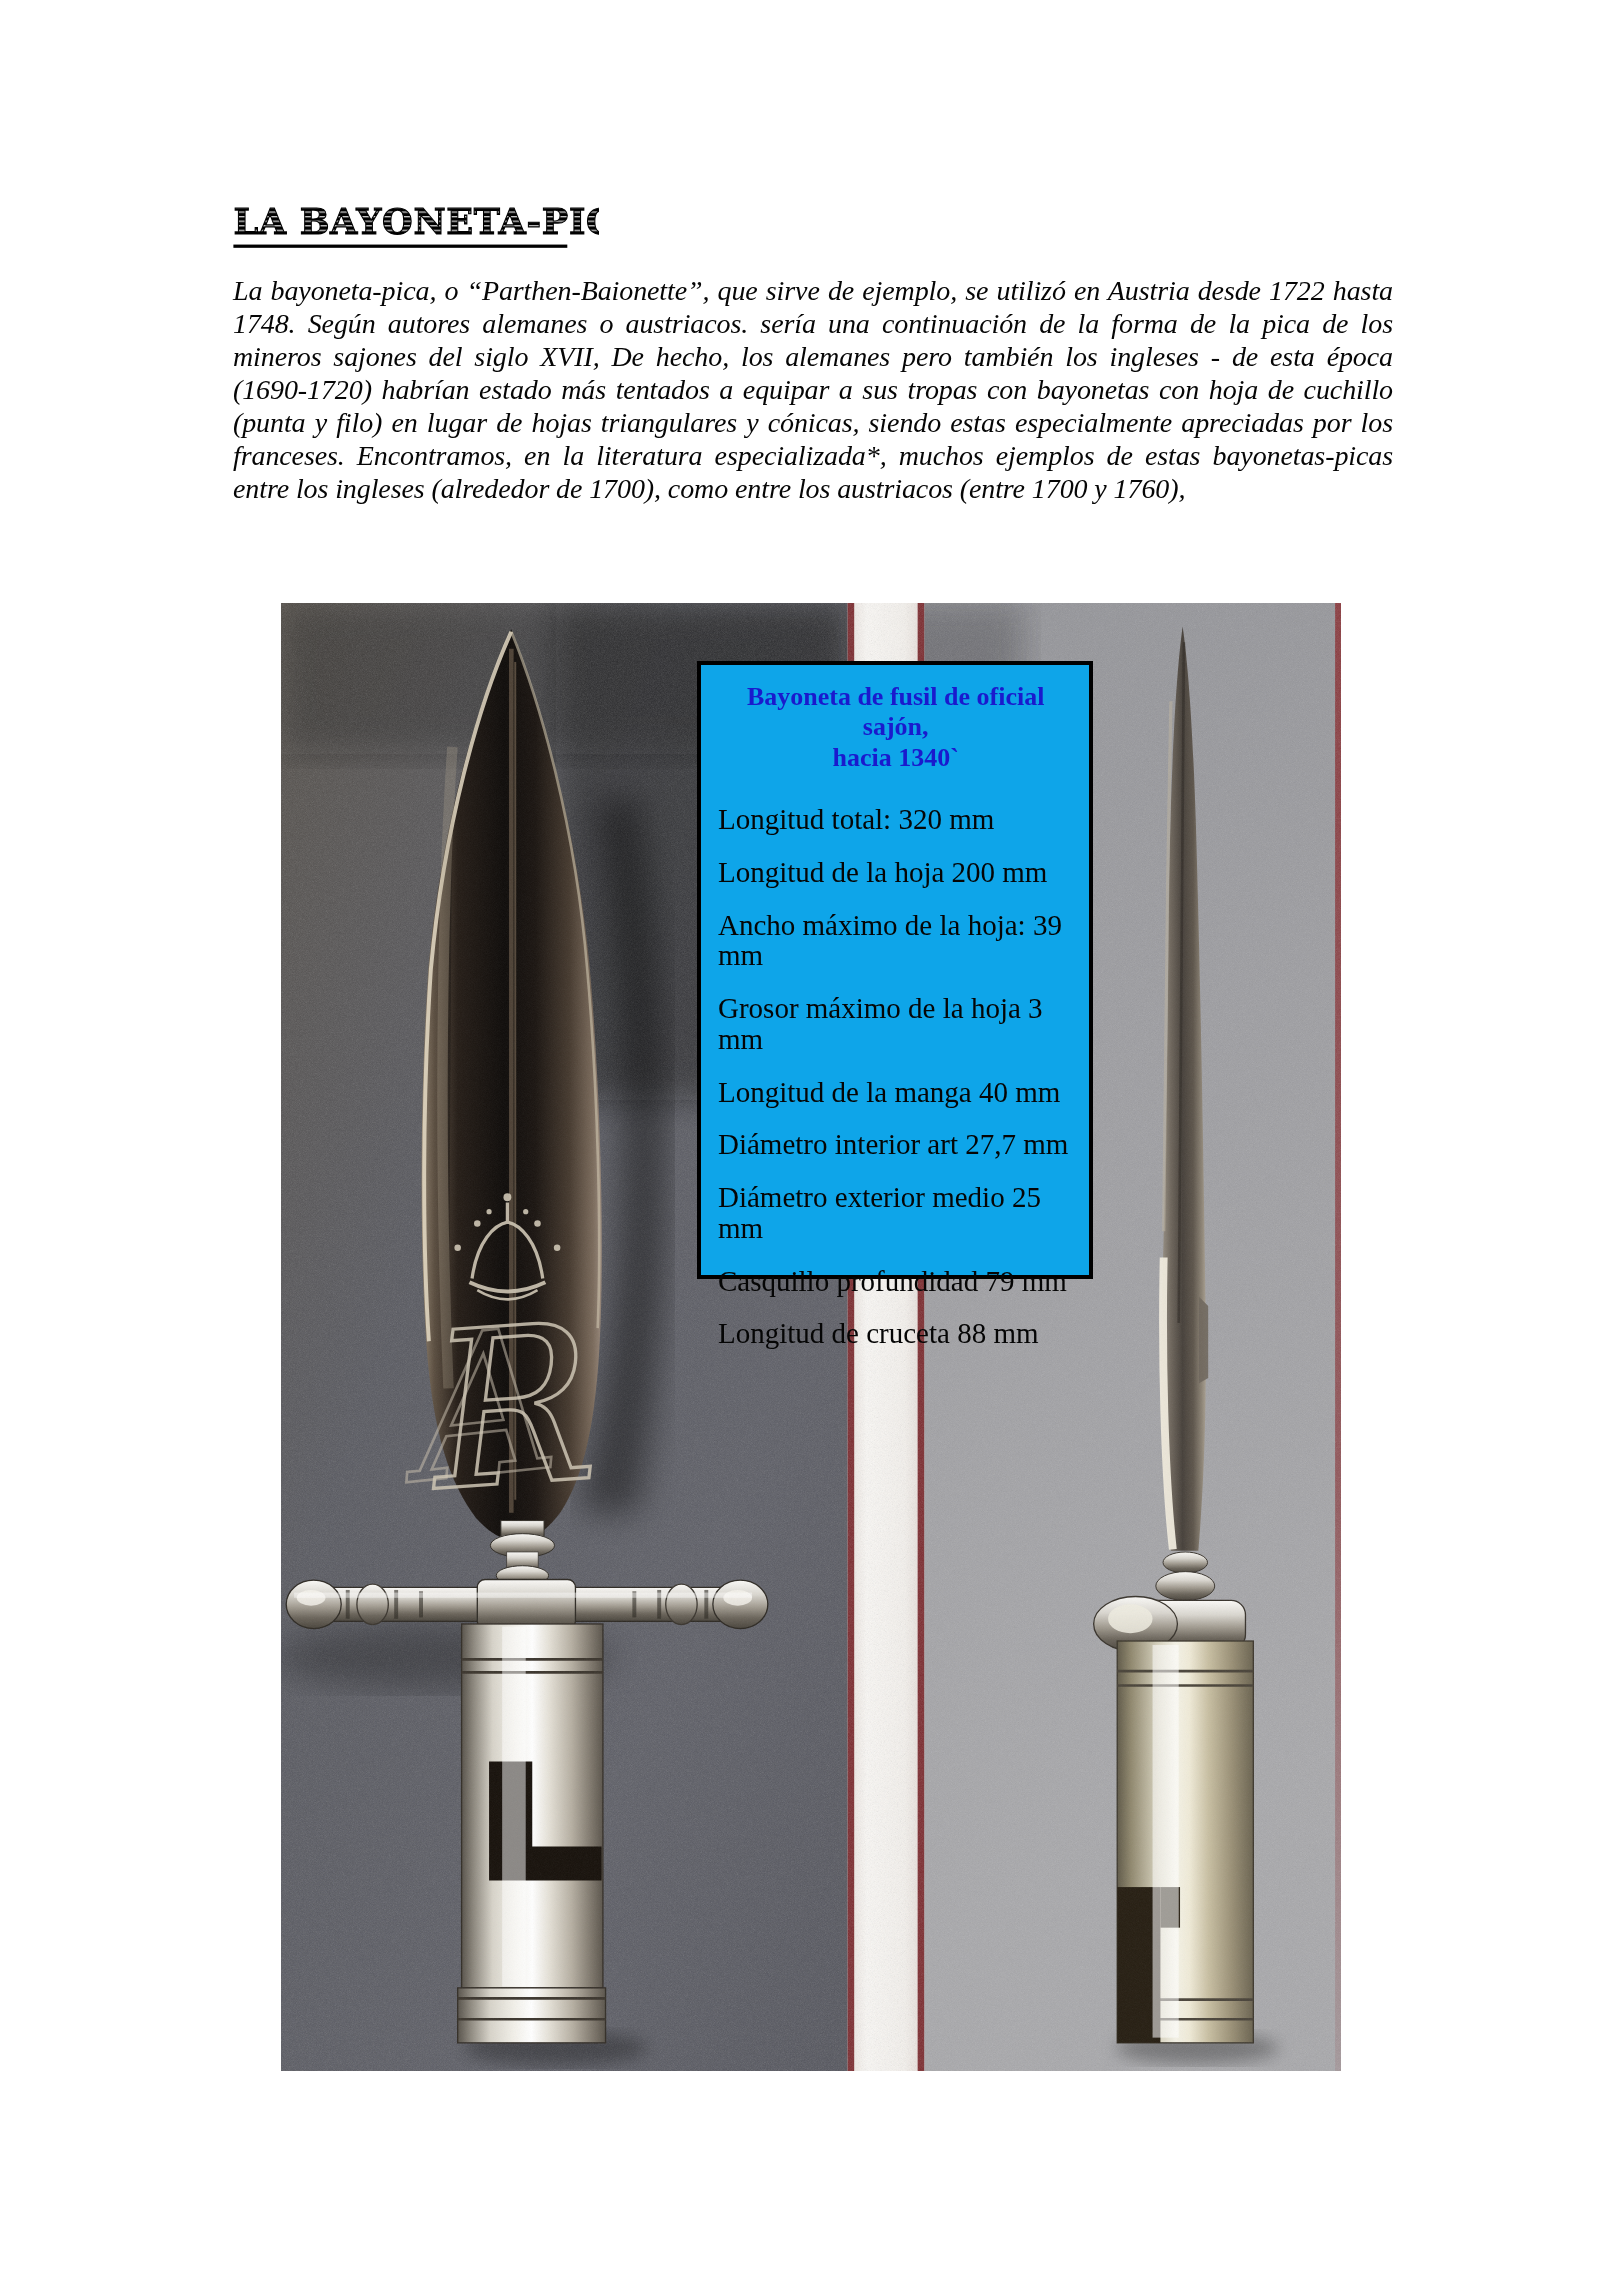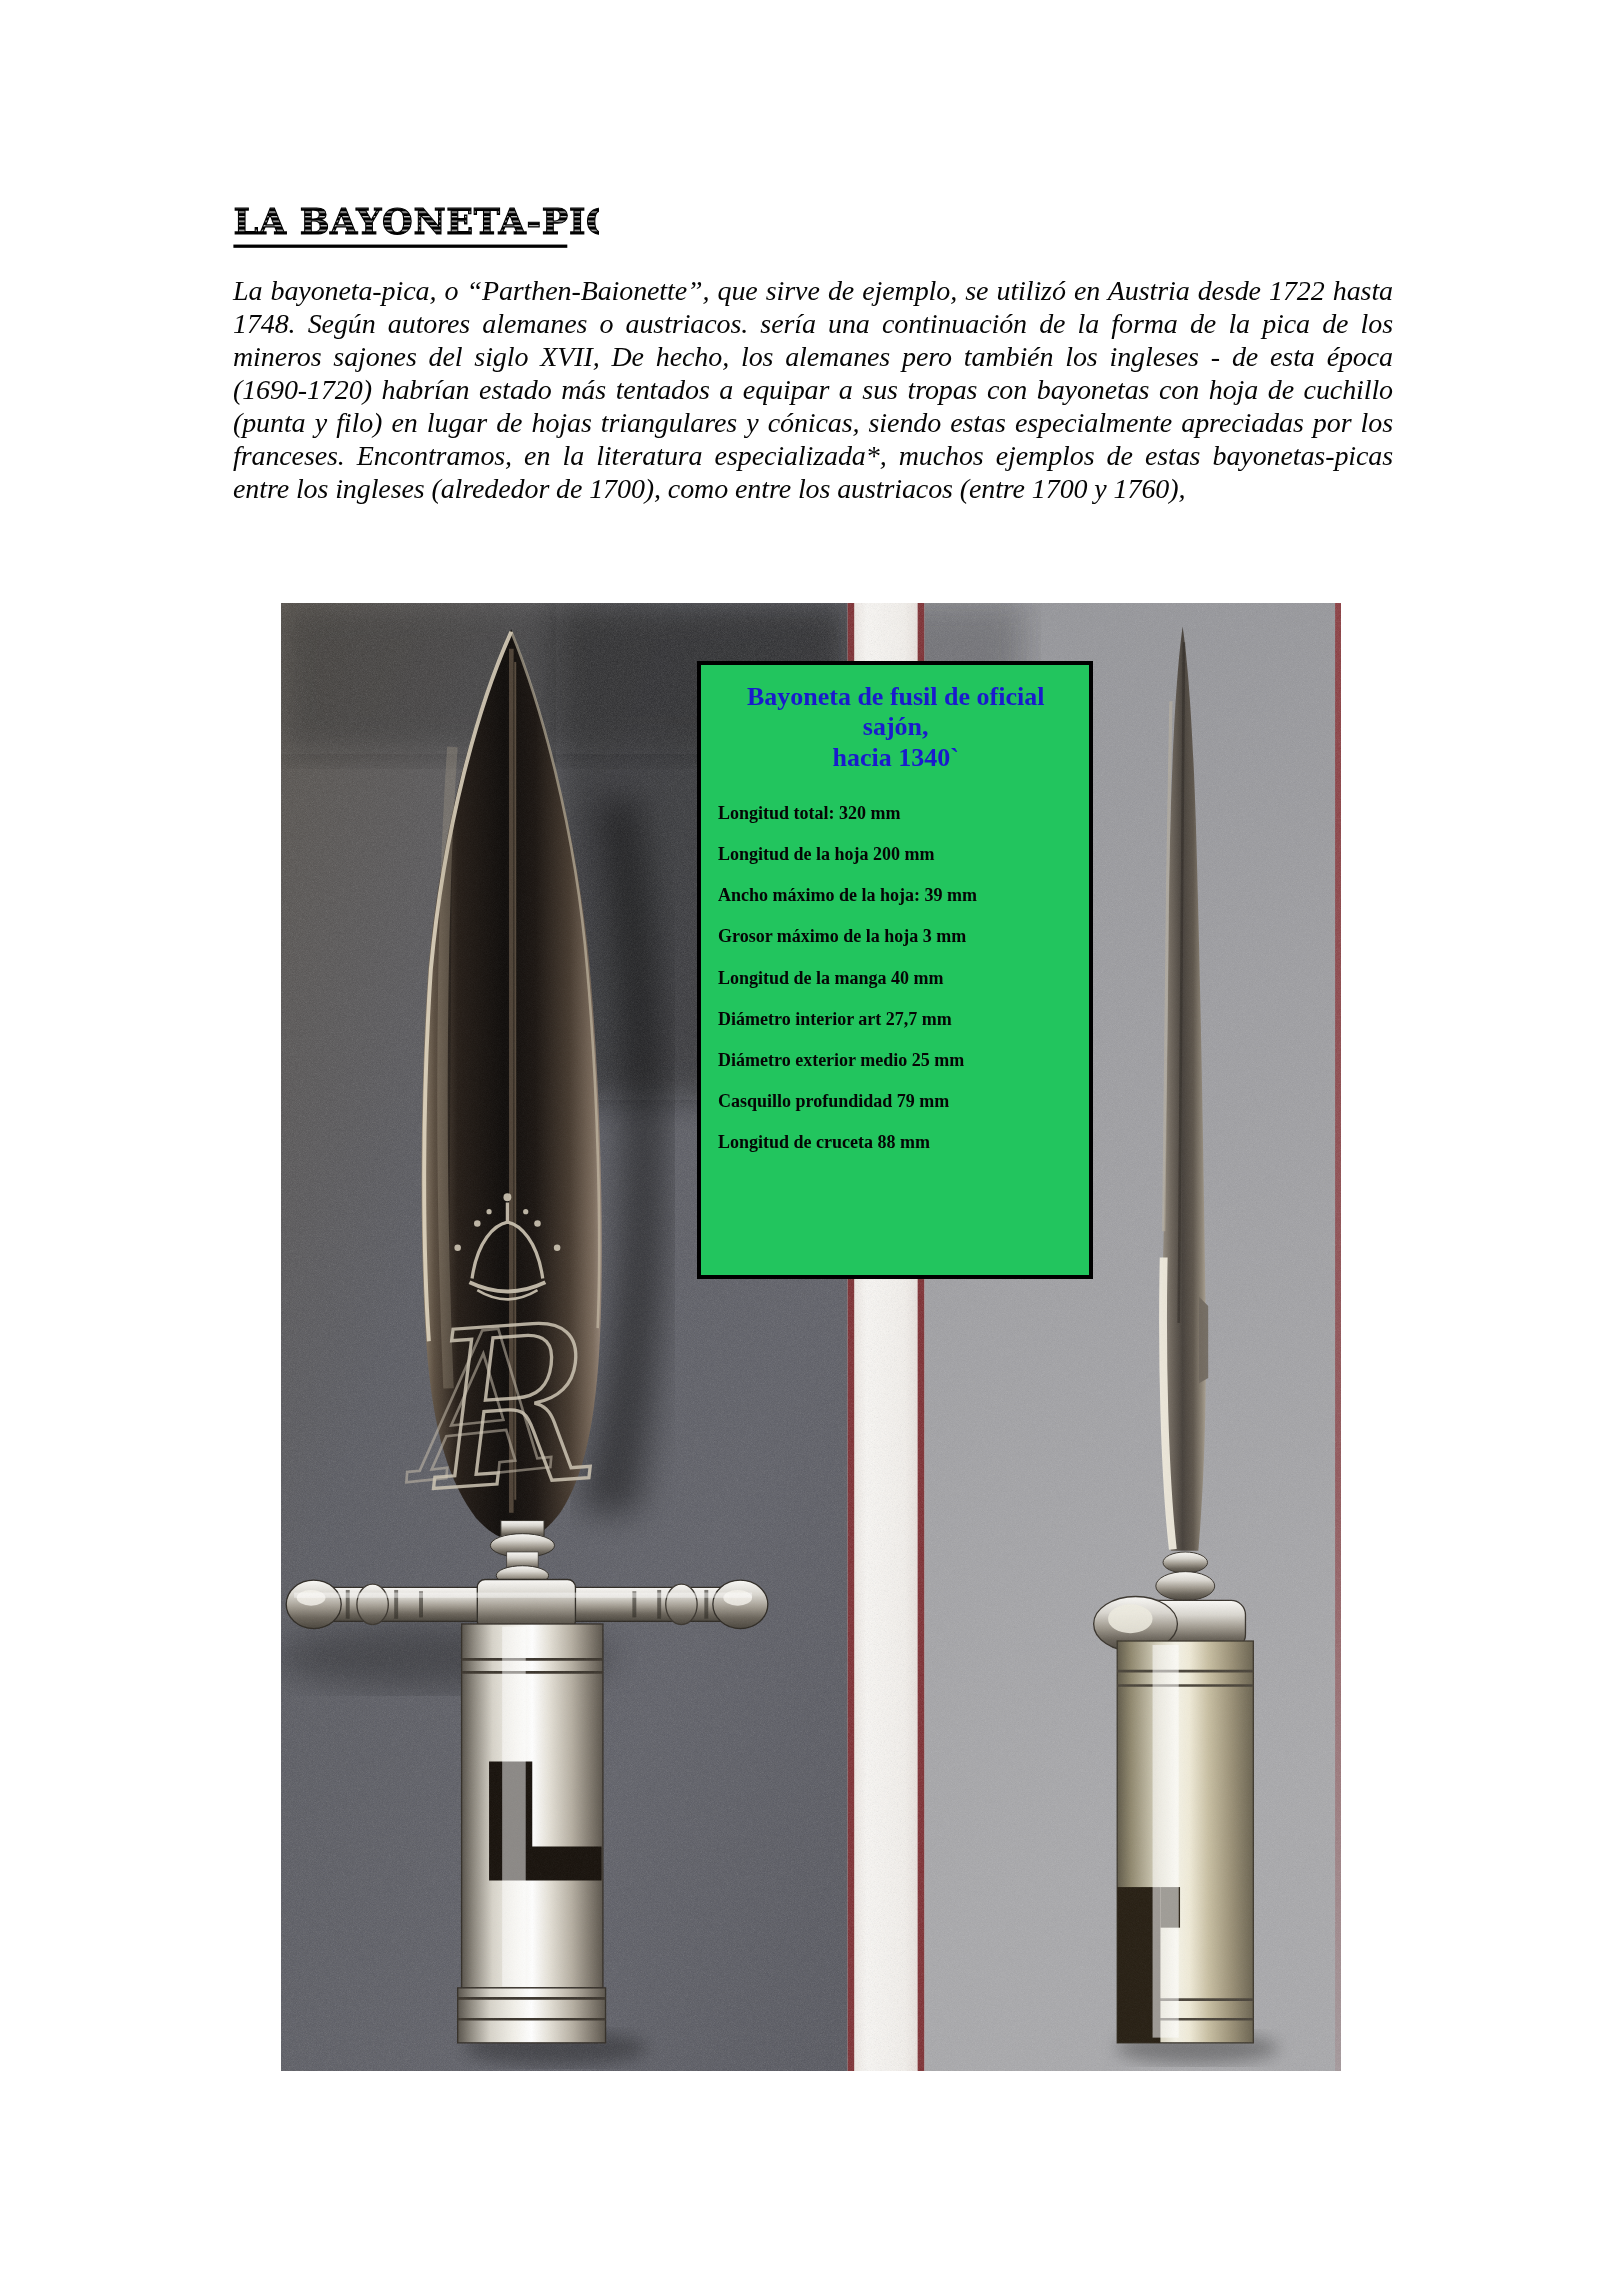--- a/index.html
+++ b/index.html
@@ -43,35 +43,35 @@
     left:0;top:0;width:100%;height:100%;
     display:block;
   }
   .info-box{
     position:absolute;
     left:416px;
     top:58px;
     width:396px;
     height:618px;
     box-sizing:border-box;
-    background:#22c55e;
+    background:#0ea5e9;
     border:4.6px solid #000;
     padding:17px 15.7px 6.5px 17px;
     font-family:"Liberation Serif", serif;
   }
   .info-box .box-title{
     text-align:center;
     font-weight:bold;
     font-size:26px;
     line-height:1.17;
     margin-bottom:31px;
   }
   .info-box .spec{
-    font-weight:bold;
-    font-size:18px;
+    font-weight:normal;
+    font-size:29px;
     line-height:1.06;
     color:#050505;
     margin-bottom:22px;
   }
 </style>
 </head>
 <body>
 
 <div class="page">
 

